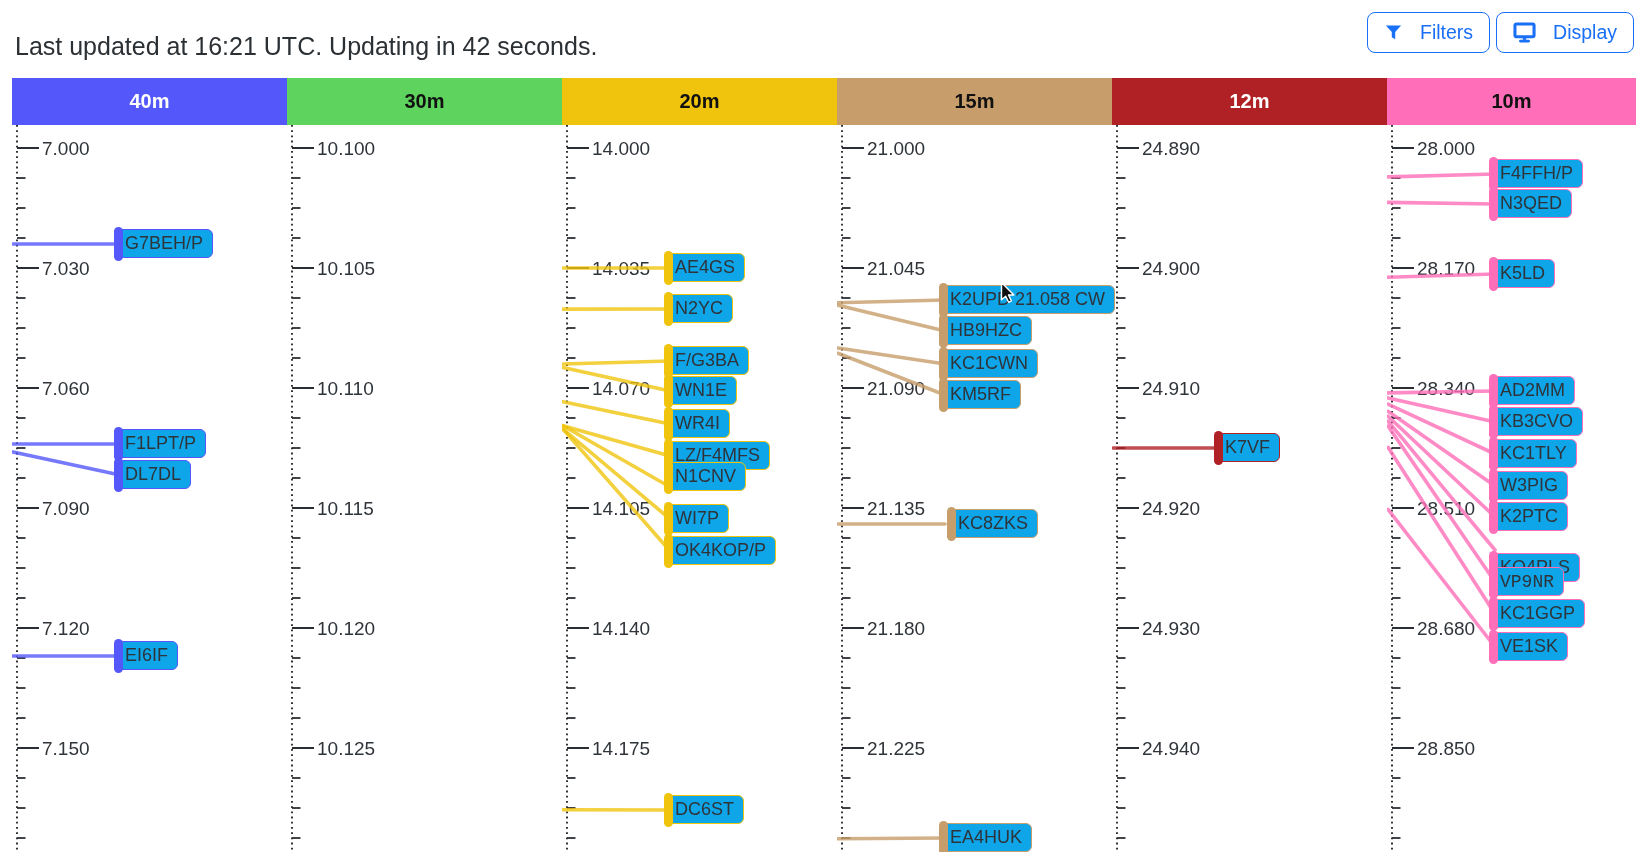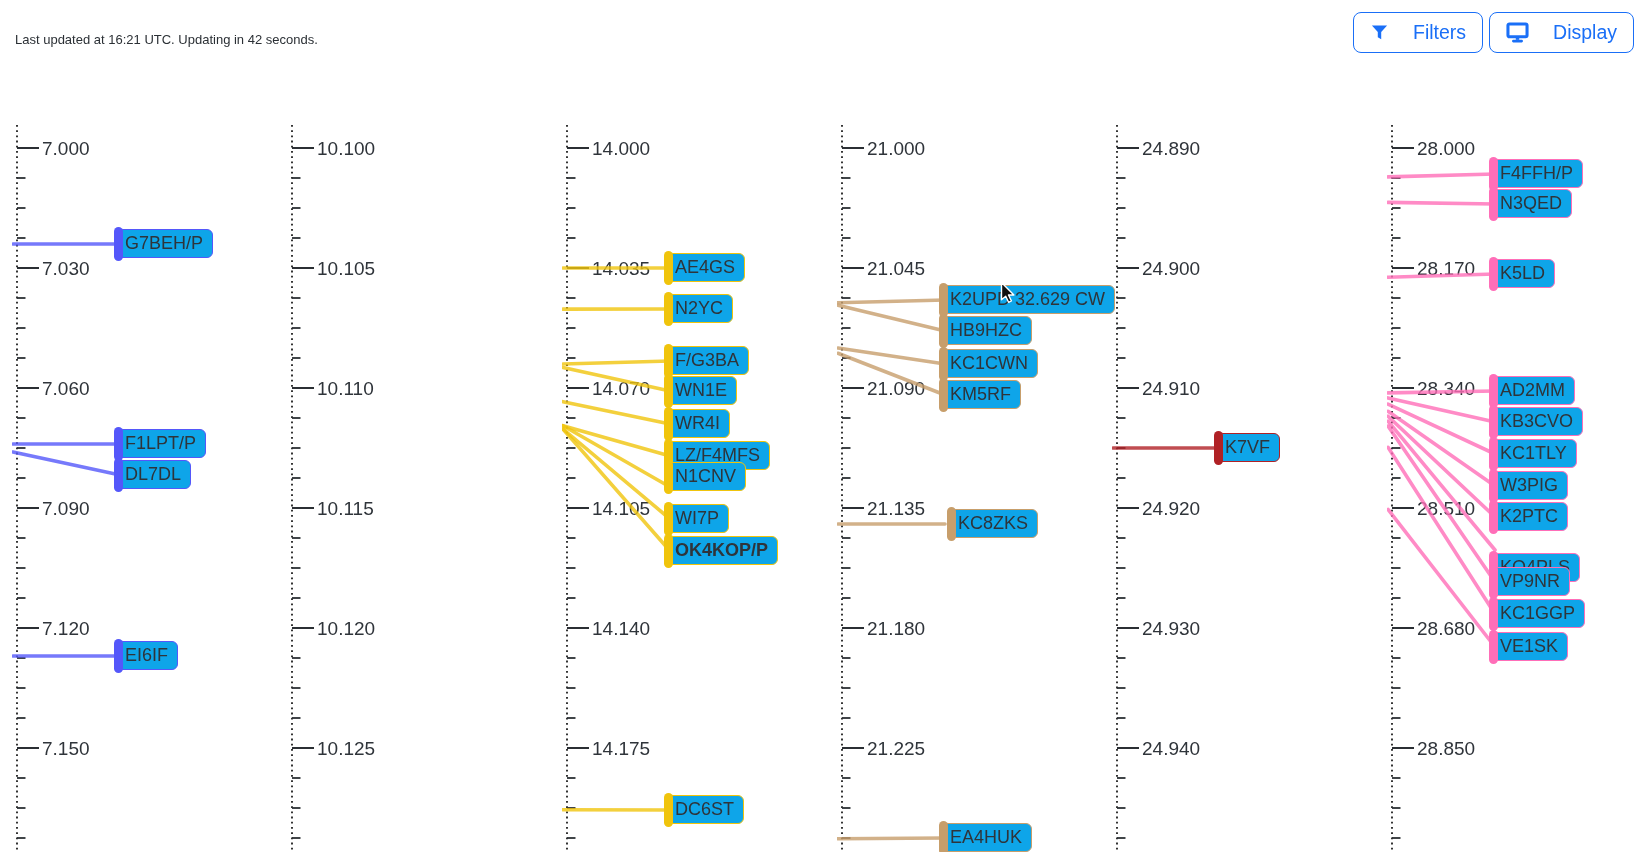--- a/index.html
+++ b/index.html
@@ -3,27 +3,27 @@
 <meta charset="utf-8">
 <style>
   html,body{margin:0;padding:0;}
   body{
     width:1649px;height:852px;position:relative;overflow:hidden;
     background:#ffffff;font-family:"Liberation Sans",sans-serif;
     -webkit-font-smoothing:antialiased;
   }
   
   #status-text{
-    position:absolute;left:15px;top:32px;font-size:13px;color:#2b3035;
+    position:absolute;left:15px;top:32px;font-size:25px;color:#2b3035;
   }
   #toolbar{
     position:absolute;top:12px;right:15px;display:flex;gap:6px;
   }
   .tb-btn{
-    display:flex;align-items:center;gap:24px;height:41px;padding:0 16px;
+    display:flex;align-items:center;gap:17px;height:41px;padding:0 16px;
     background:#ffffff;border:1.8px solid var(--accent);border-radius:8px;
     color:var(--accent);font-size:19.5px;font-weight:500;cursor:pointer;
     font-family:"Liberation Sans",sans-serif;
   }
   .tb-btn svg{display:block;}
   
   #chart{position:absolute;left:12px;top:78px;height:774px;}
   #band-headers{position:absolute;left:0;top:0;height:47px;display:flex;}
   .band-header{
     height:47px;display:flex;align-items:center;justify-content:center;
@@ -65,20 +65,40 @@
           <rect x="2" y="2" width="20" height="13.5" rx="1.5" fill="none" stroke="currentColor" stroke-width="3.2"></rect>
           <rect x="10.2" y="15.5" width="3.6" height="3.2" fill="currentColor"></rect>
           <rect x="6.3" y="18.6" width="11.4" height="2.8" rx="1.2" fill="currentColor"></rect>
         </svg>
     </span>
     <span>Display</span>
   </button>
 </div>
 
 <div id="chart" style="width: 1624px;">
+  <div id="band-headers" style="width: 1624px;">
+      <div class="band-header" style="width: 275px; background: rgb(84, 87, 250); color: rgb(255, 255, 255);">
+        <span>40m</span>
+      </div>
+      <div class="band-header" style="width: 275px; background: rgb(94, 211, 94); color: rgb(17, 17, 17);">
+        <span>30m</span>
+      </div>
+      <div class="band-header" style="width: 275px; background: rgb(240, 196, 12); color: rgb(17, 17, 17);">
+        <span>20m</span>
+      </div>
+      <div class="band-header" style="width: 275px; background: rgb(199, 158, 107); color: rgb(17, 17, 17);">
+        <span>15m</span>
+      </div>
+      <div class="band-header" style="width: 275px; background: rgb(176, 33, 37); color: rgb(255, 255, 255);">
+        <span>12m</span>
+      </div>
+      <div class="band-header" style="width: 249px; background: rgb(255, 110, 184); color: rgb(17, 17, 17);">
+        <span>10m</span>
+      </div>
+    </div>
   <div id="chart-body" style="width: 1624px;">
       <div class="band-col" style="left: 0px; width: 275px;">
         <svg width="275" height="727">
           <line x1="5" x2="5" y1="0" y2="727" stroke="#111111" stroke-width="1.7" stroke-dasharray="1.8 3.4"></line>
           <line x1="5" x2="27" y1="23" y2="23" stroke="#2b2f34" stroke-width="2"></line>
           <text x="30" y="29.5" fill="#2f343a" font-size="19">7.000</text>
           <line x1="5" x2="13.5" y1="53" y2="53" stroke="#2b2f34" stroke-width="1.8"></line>
           <line x1="5" x2="13.5" y1="83" y2="83" stroke="#2b2f34" stroke-width="1.8"></line>
           <line x1="5" x2="13.5" y1="113" y2="113" stroke="#2b2f34" stroke-width="1.8"></line>
           <line x1="5" x2="27" y1="143" y2="143" stroke="#2b2f34" stroke-width="2"></line>
@@ -196,21 +216,21 @@
           <line x1="1" y1="684.7" x2="108" y2="685" stroke="#f0c40c" stroke-width="3.6" stroke-opacity="0.8" stroke-linecap="round"></line>
         </svg>
         <div class="spot" style="--c: #f0c40c; left: 105px; top: 128px;">AE4GS</div>
         <div class="spot" style="--c: #f0c40c; left: 105px; top: 169px;">N2YC</div>
         <div class="spot" style="--c: #f0c40c; left: 105px; top: 221px;">F/G3BA</div>
         <div class="spot" style="--c: #f0c40c; left: 105px; top: 251px;">WN1E</div>
         <div class="spot" style="--c: #f0c40c; left: 105px; top: 284px;">WR4I</div>
         <div class="spot" style="--c: #f0c40c; left: 105px; top: 316px;">LZ/F4MFS</div>
         <div class="spot" style="--c: #f0c40c; left: 105px; top: 337px;">N1CNV</div>
         <div class="spot" style="--c: #f0c40c; left: 105px; top: 379px;">WI7P</div>
-        <div class="spot" style="--c: #f0c40c; left: 105px; top: 411px; font-weight: bold;">OK4KOP/P</div>
+        <div class="spot" style="--c: #f0c40c; left: 105px; top: 411px;">OK4KOP/P</div>
         <div class="spot" style="--c: #f0c40c; left: 105px; top: 670px;">DC6ST</div>
       </div>
       <div class="band-col" style="left: 825px; width: 275px;">
         <svg width="275" height="727">
           <line x1="5" x2="5" y1="0" y2="727" stroke="#111111" stroke-width="1.7" stroke-dasharray="1.8 3.4"></line>
           <line x1="5" x2="27" y1="23" y2="23" stroke="#2b2f34" stroke-width="2"></line>
           <text x="30" y="29.5" fill="#2f343a" font-size="19">21.000</text>
           <line x1="5" x2="13.5" y1="53" y2="53" stroke="#2b2f34" stroke-width="1.8"></line>
           <line x1="5" x2="13.5" y1="83" y2="83" stroke="#2b2f34" stroke-width="1.8"></line>
           <line x1="5" x2="13.5" y1="113" y2="113" stroke="#2b2f34" stroke-width="1.8"></line>
@@ -239,21 +259,21 @@
           <line x1="5" x2="13.5" y1="653" y2="653" stroke="#2b2f34" stroke-width="1.8"></line>
           <line x1="5" x2="13.5" y1="683" y2="683" stroke="#2b2f34" stroke-width="1.8"></line>
           <line x1="5" x2="13.5" y1="713" y2="713" stroke="#2b2f34" stroke-width="1.8"></line>
           <line x1="1" y1="177.7" x2="108" y2="175" stroke="#c79e6b" stroke-width="3.6" stroke-opacity="0.8" stroke-linecap="round"></line>
           <line x1="1" y1="180.3" x2="108" y2="206" stroke="#c79e6b" stroke-width="3.6" stroke-opacity="0.8" stroke-linecap="round"></line>
           <line x1="1" y1="223.0" x2="108" y2="239" stroke="#c79e6b" stroke-width="3.6" stroke-opacity="0.8" stroke-linecap="round"></line>
           <line x1="1" y1="228.3" x2="108" y2="270" stroke="#c79e6b" stroke-width="3.6" stroke-opacity="0.8" stroke-linecap="round"></line>
           <line x1="1" y1="399.0" x2="108" y2="399" stroke="#c79e6b" stroke-width="3.6" stroke-opacity="0.8" stroke-linecap="round"></line>
           <line x1="1" y1="713.7" x2="108" y2="713" stroke="#c79e6b" stroke-width="3.6" stroke-opacity="0.8" stroke-linecap="round"></line>
         </svg>
-        <div class="spot hover" style="--c: #c79e6b; left: 105px; top: 160px;">K2UPD 32.629 CW</div>
+        <div class="spot hover" style="--c: #c79e6b; left: 105px; top: 160px;">K2UPD 21.058 CW</div>
         <div class="spot" style="--c: #c79e6b; left: 105px; top: 191px;">HB9HZC</div>
         <div class="spot" style="--c: #c79e6b; left: 105px; top: 224px; text-align: right;">KC1CWN</div>
         <div class="spot" style="--c: #c79e6b; left: 105px; top: 255px;">KM5RF</div>
         <div class="spot" style="--c: #c79e6b; left: 113px; top: 384px;">KC8ZKS</div>
         <div class="spot" style="--c: #c79e6b; left: 105px; top: 698px;">EA4HUK</div>
       </div>
       <div class="band-col" style="left: 1100px; width: 275px;">
         <svg width="275" height="727">
           <line x1="5" x2="5" y1="0" y2="727" stroke="#111111" stroke-width="1.7" stroke-dasharray="1.8 3.4"></line>
           <line x1="5" x2="27" y1="23" y2="23" stroke="#2b2f34" stroke-width="2"></line>
@@ -338,21 +358,21 @@
         </svg>
         <div class="spot" style="--c: #ff6eb8; left: 105px; top: 34px;">F4FFH/P</div>
         <div class="spot" style="--c: #ff6eb8; left: 105px; top: 64px;">N3QED</div>
         <div class="spot" style="--c: #ff6eb8; left: 105px; top: 134px;">K5LD</div>
         <div class="spot" style="--c: #ff6eb8; left: 105px; top: 251px;">AD2MM</div>
         <div class="spot" style="--c: #ff6eb8; left: 105px; top: 282px;">KB3CVO</div>
         <div class="spot" style="--c: #ff6eb8; left: 105px; top: 314px;">KC1TLY</div>
         <div class="spot" style="--c: #ff6eb8; left: 105px; top: 346px;">W3PIG</div>
         <div class="spot" style="--c: #ff6eb8; left: 105px; top: 377px;">K2PTC</div>
         <div class="spot" style="--c: #ff6eb8; left: 105px; top: 428px;">KQ4PLS</div>
-        <div class="spot" style="--c: #ff6eb8; left: 105px; top: 442px;">VP9NR</div>
+        <div class="spot" style="--c: #ff6eb8; left: 105px; top: 442px; font-family: Liberation Mono, monospace;">VP9NR</div>
         <div class="spot" style="--c: #ff6eb8; left: 105px; top: 474px;">KC1GGP</div>
         <div class="spot" style="--c: #ff6eb8; left: 105px; top: 507px;">VE1SK</div>
       </div>
     </div>
 </div>
 
 <div id="mouse-cursor" style="left: 1000px; top: 281px;">
   <svg width="22" height="24" viewBox="-1.5 -1.5 22 24">
     <path d="M0,0 L0,17.2 L4.2,13.7 L7.1,19.8 L9.9,18.4 L7.0,12.5 L12.4,12.5 Z" fill="#111111" stroke="#ffffff" stroke-width="1.4" stroke-linejoin="round"></path>
   </svg>

